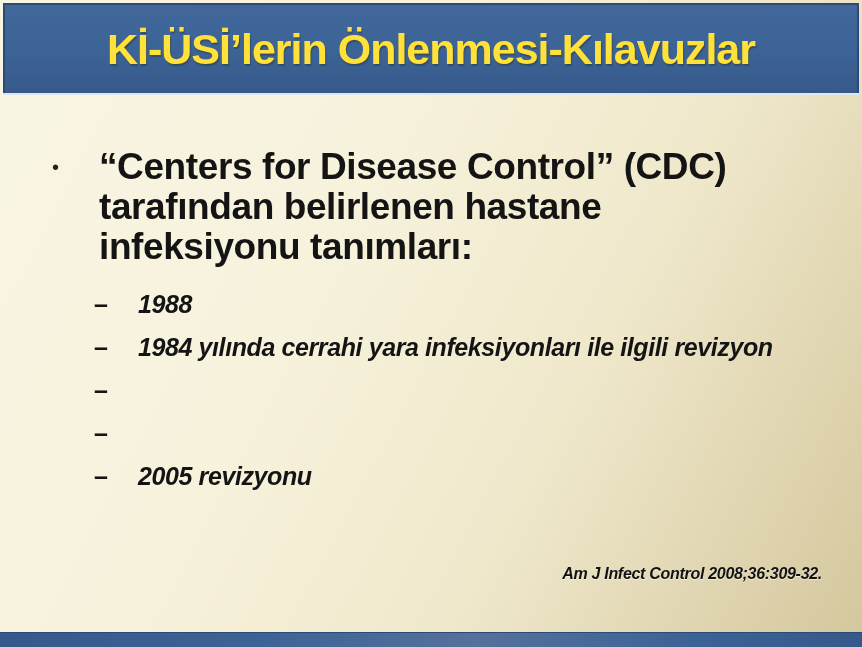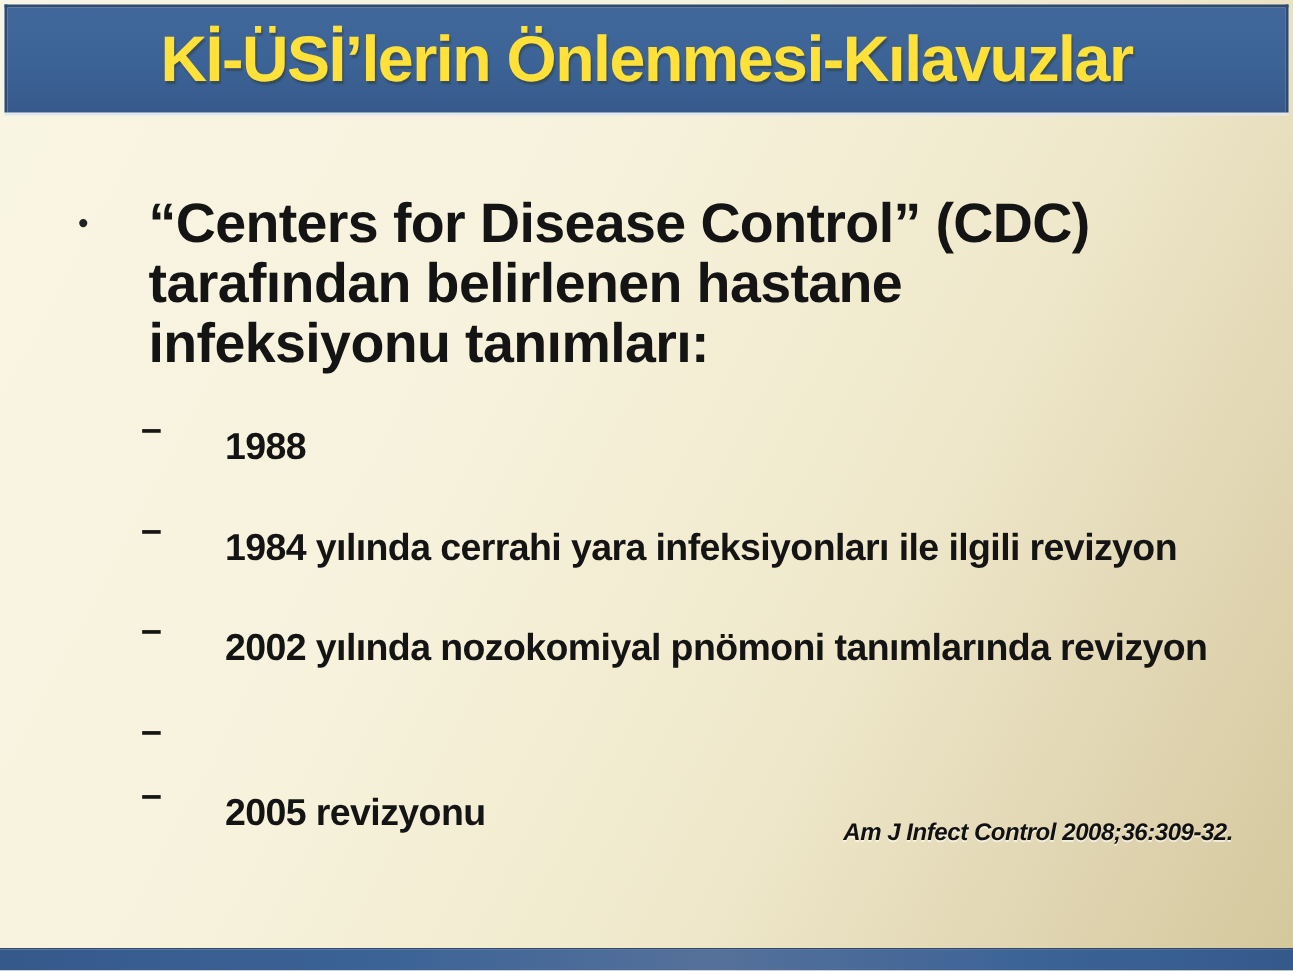--- a/index.html
+++ b/index.html
@@ -8,21 +8,21 @@
     width:862px;height:647px;
     overflow:hidden;
     box-sizing:border-box;
     font-family:"Liberation Sans","DejaVu Sans",sans-serif;
     background:linear-gradient(118deg,#f9f5e4 0%,#f7f2dc 38%,#efe8cb 65%,#e0d5b1 85%,#d3c79c 100%);
     display:flex;flex-direction:column;
   }
   
   .header{
     margin:3px 3px 0 3px;
-    height:72px;
+    height:90px;
     background:linear-gradient(180deg,#41679b 0%,#3c6396 55%,#37598a 100%);
     border:2px solid #2c4a73;
     border-bottom:none;
     box-shadow:0 2px 0 #dfe7f2;
     display:flex;align-items:center;justify-content:center;
     box-sizing:border-box;
   }
   .title{
     margin:0;
     font-size:43px;
@@ -60,26 +60,27 @@
     margin-bottom:17px;
   }
   .sub-marker{
     width:44px;
     flex:0 0 44px;
     font-size:25px;
     font-weight:bold;
     line-height:26px;
   }
   .sub-text{
-    margin:12px;
+    margin:0;
     font-size:25px;
     font-weight:bold;
     letter-spacing:-0.4px;
     line-height:26px;
     white-space:nowrap;
+    font-style:italic;
   }
   .citation{
     position:absolute;
     right:40px;
     top:472px;
     font-size:16px;
     font-weight:bold;
     font-style:italic;
     letter-spacing:-0.3px;
     color:#111;
@@ -113,21 +114,20 @@
       <div class="sub-row">
         <span class="sub-marker">–</span>
         <p class="sub-text">1988</p>
       </div>
       <div class="sub-row">
         <span class="sub-marker">–</span>
         <p class="sub-text">1984 yılında cerrahi yara infeksiyonları ile ilgili revizyon</p>
       </div>
       <div class="sub-row">
         <span class="sub-marker">–</span>
-        <p class="sub-text">2002 yılında nozokomiyal pnömoni tanımlarında revizyon</p>
       </div>
       <div class="sub-row">
         <span class="sub-marker">–</span>
       </div>
       <div class="sub-row">
         <span class="sub-marker">–</span>
         <p class="sub-text">2005 revizyonu</p>
       </div>
     </div>
 

